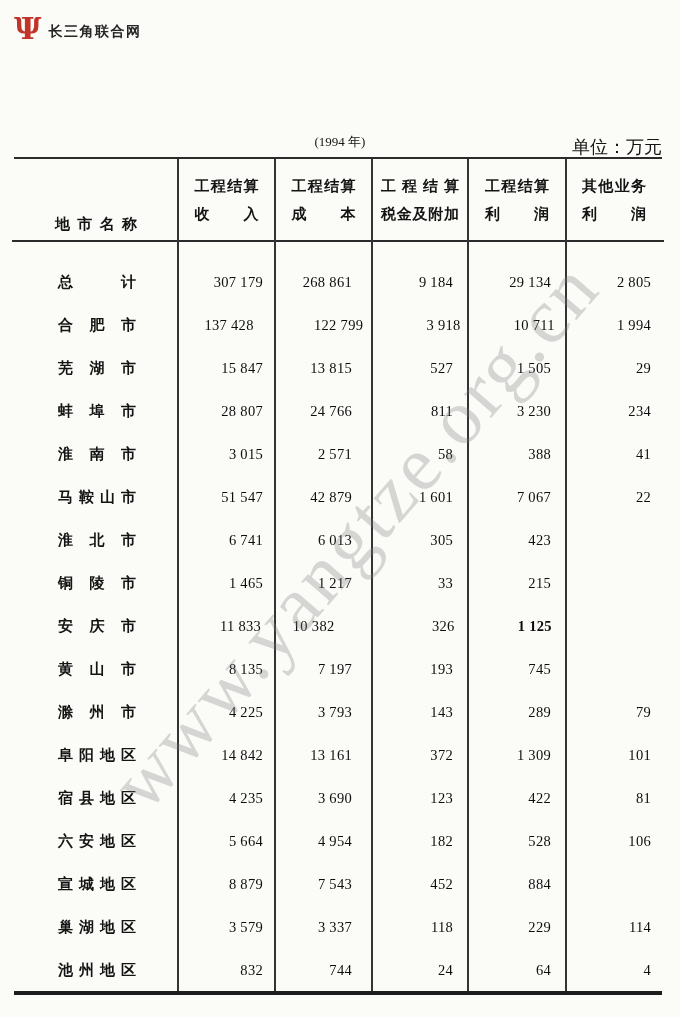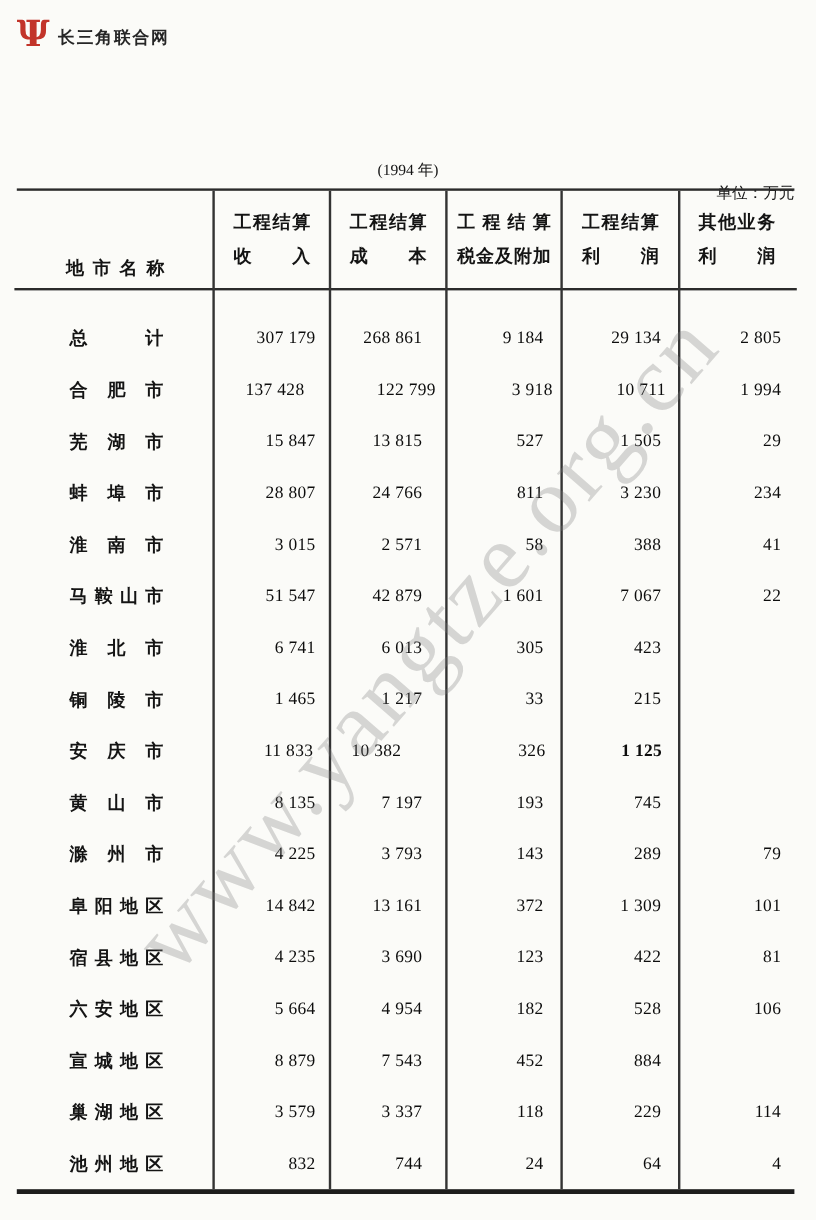--- a/index.html
+++ b/index.html
@@ -20,21 +20,21 @@
     font-family:"DejaVu Serif",serif;
   }
   .logo-text { font-size:14px; font-weight:bold; color:#262626; letter-spacing:1.5px; padding-top:6px; }
 
   
   .title {
     position:absolute; top:99px; left:0; width:680px; text-align:center;
     font-size:21px; font-weight:bold; letter-spacing:1px; color:#0e0e0e;
   }
   .subtitle { position:absolute; top:133px; left:0; width:680px; text-align:center; font-size:13px; color:#141414; }
-  .unit { position:absolute; top:152px; right:18px; font-size:13px; color:#141414; }
+  .unit { position:absolute; top:135px; right:18px; font-size:18px; color:#141414; }
 
   
   .watermark {
     position:absolute; left:355px; top:535px;
     transform:translate(-50%,-50%) rotate(-49deg);
     font-size:78px; letter-spacing:3px; white-space:nowrap;
     color:rgba(125,125,125,0.30);
     z-index:9; pointer-events:none;
     font-family:"Liberation Serif",serif;
   }

